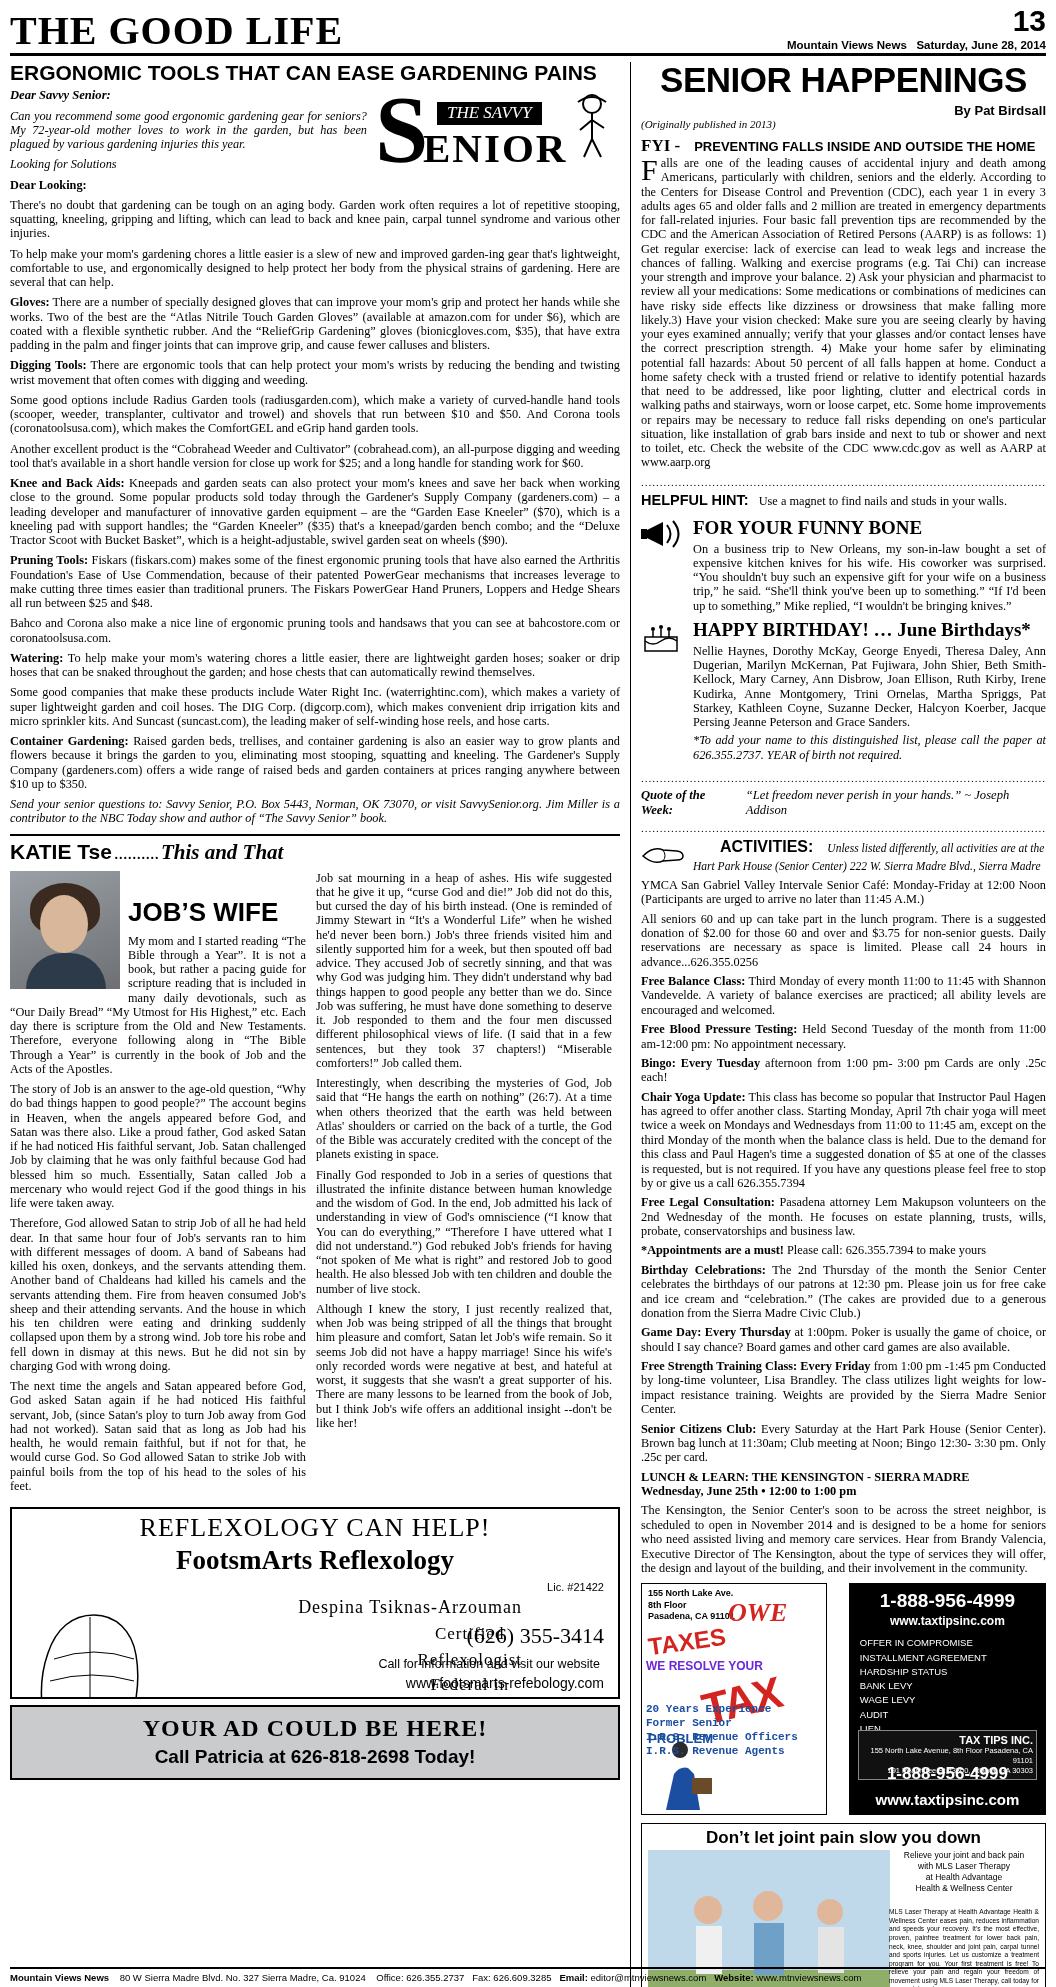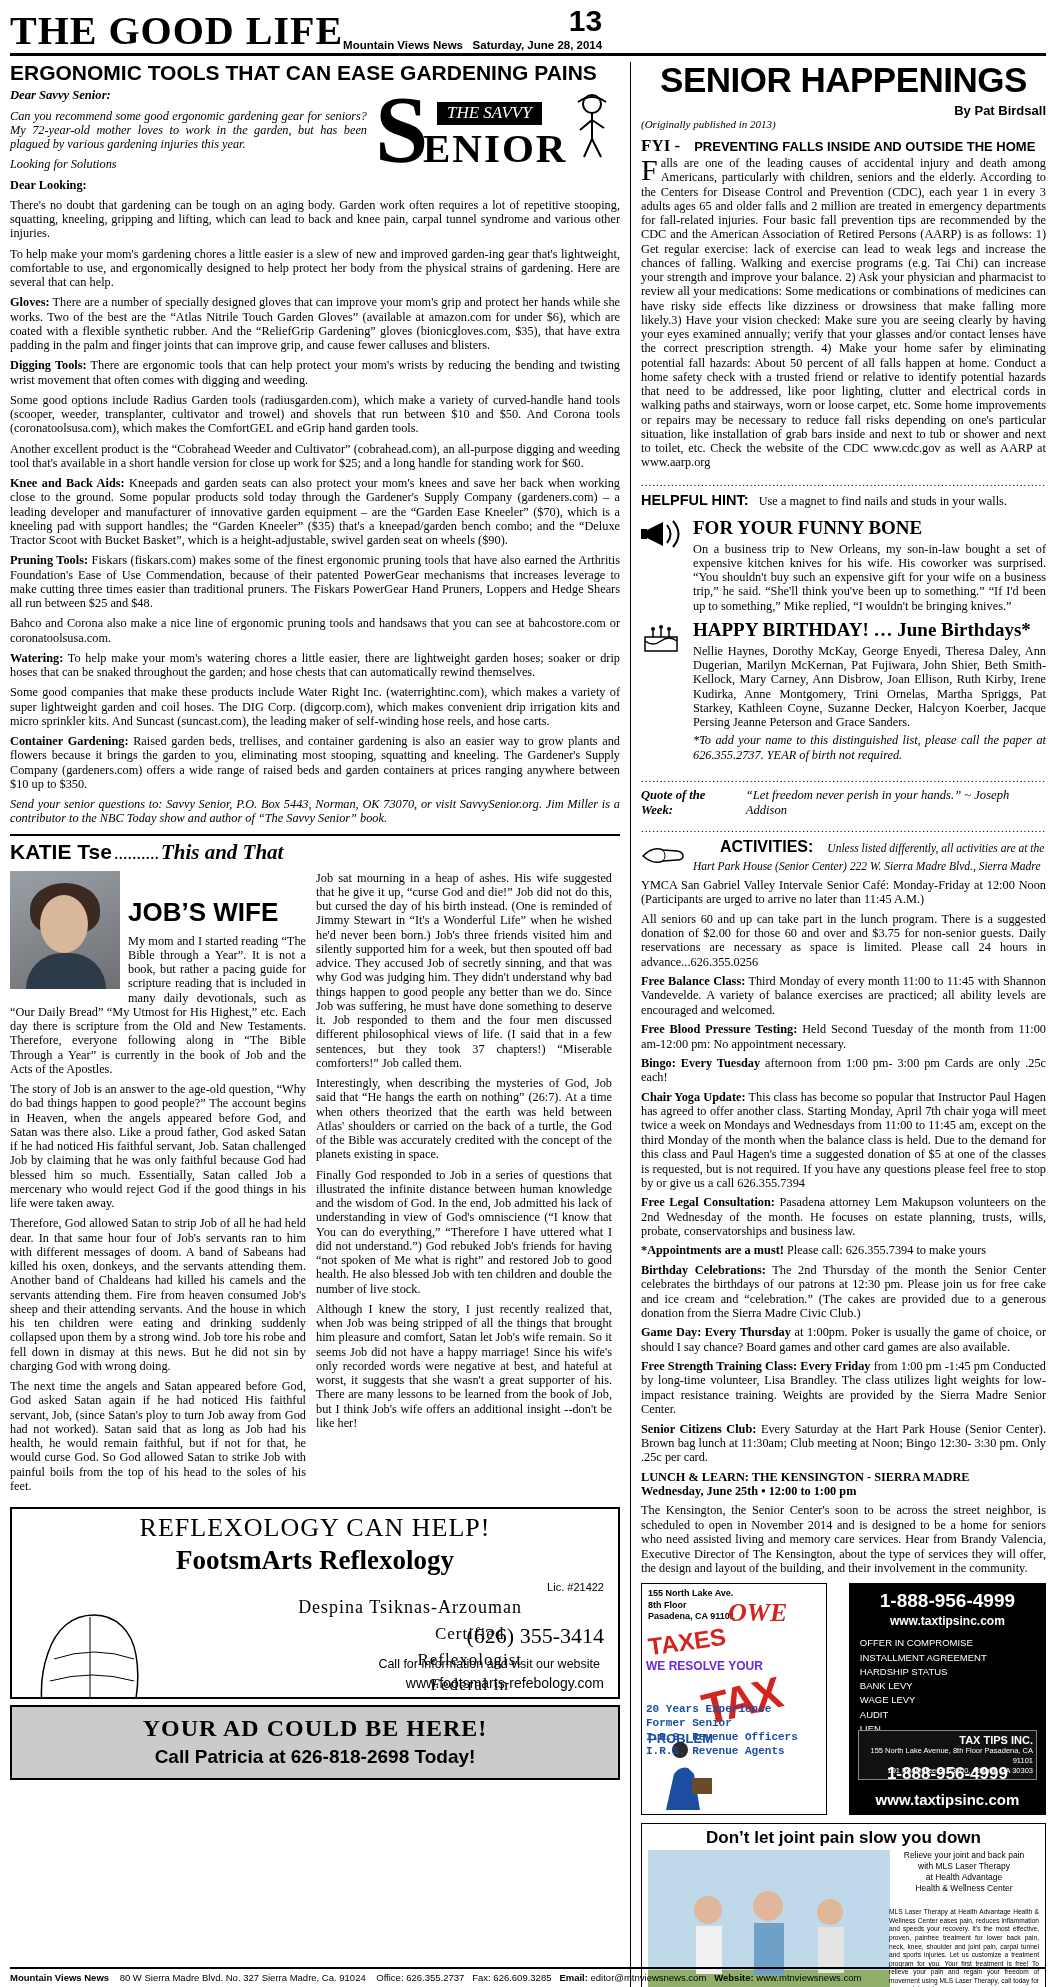--- a/index.html
+++ b/index.html
@@ -7,21 +7,21 @@
   body {
     width:1056px; height:1987px;
     background:#ffffff;
     font-family:"Liberation Serif", serif;
     color:#000;
     position:relative;
   }
   .page { width:1056px; height:1987px; padding:6px 10px 0 10px; position:relative; }
 
   
-  .masthead { display:flex; align-items:flex-end; border-bottom:3px solid #000; padding-bottom:2px; }
+  .masthead { display:flex; align-items:flex-end; justify-content:space-between; border-bottom:3px solid #000; padding-bottom:2px; }
   .mast-title { font-family:"Liberation Serif", serif; font-size:40px; font-weight:bold; letter-spacing:1px; line-height:1; }
   .mast-right { text-align:right; }
   .mast-page { font-size:30px; font-weight:bold; line-height:1; font-family:"Liberation Sans", sans-serif;}
   .mast-meta { font-size:11.5px; font-weight:bold; font-family:"Liberation Sans", sans-serif; margin-top:3px; }
 
   
   .cols { display:flex; gap:10px; margin-top:6px; }
   .col-left { width:610px; }
   .col-right { width:416px; border-left:1px solid #000; padding-left:10px; }
 

